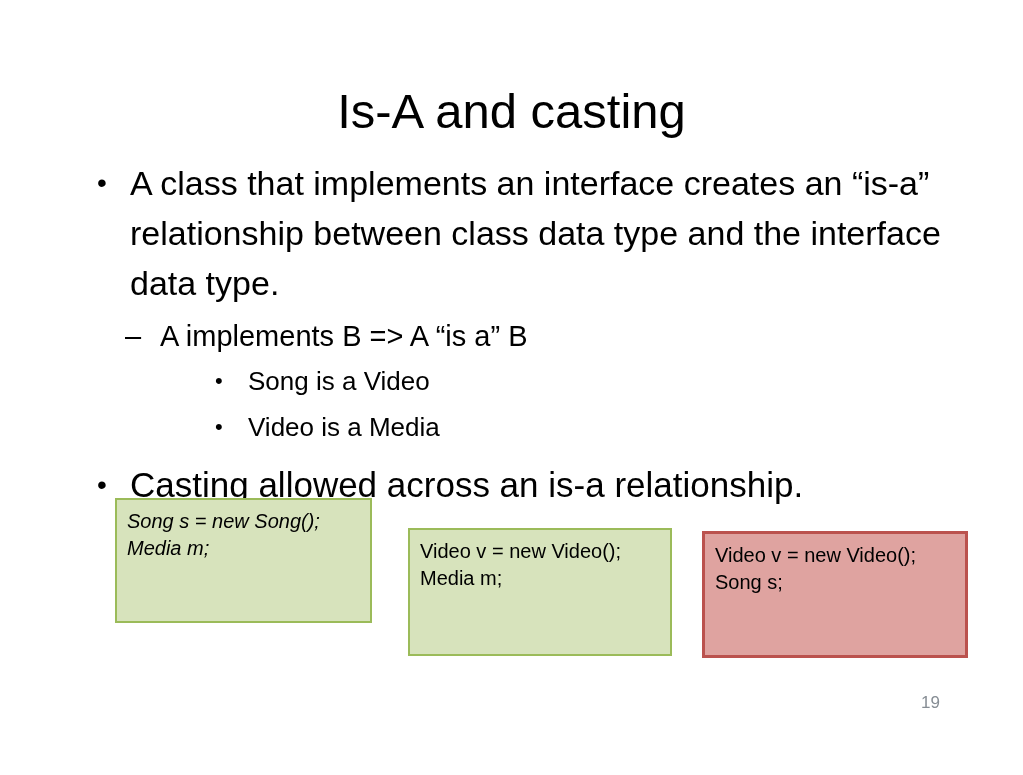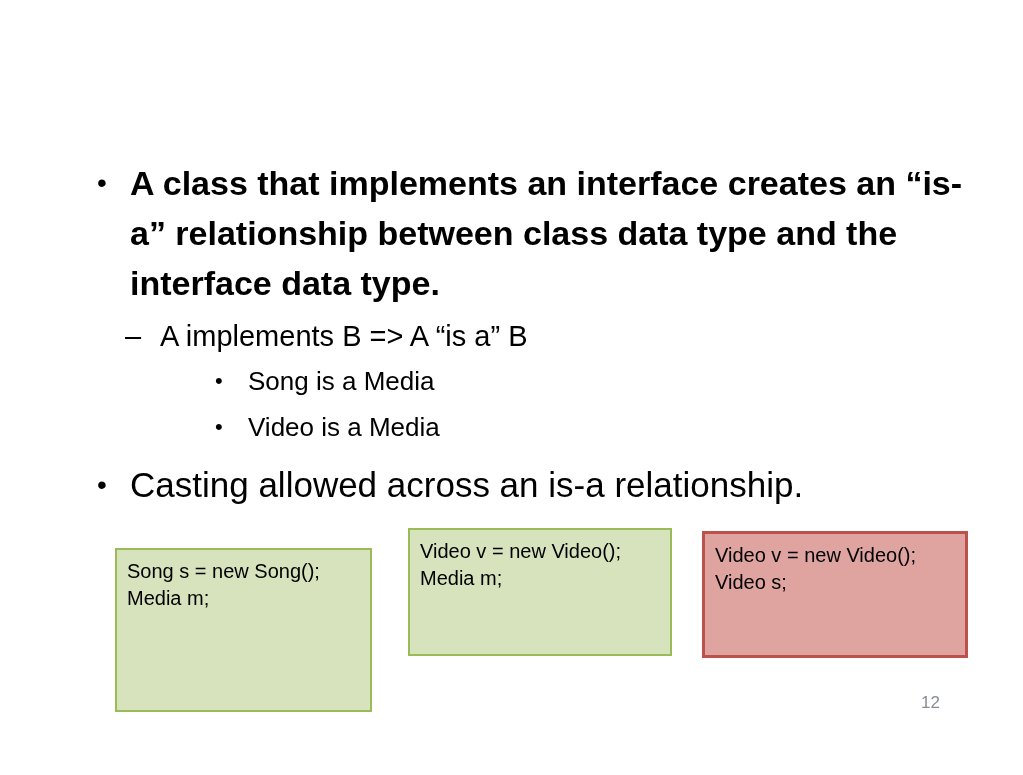--- a/index.html
+++ b/index.html
@@ -36,21 +36,21 @@
     flex: 0 0 auto;
     display: inline-block;
   }
   .bullet-text {
     display: inline-block;
   }
   
   .lvl1 { font-size: 34px; line-height: 50px; }
   .lvl1 .bullet-marker { width: 33px; font-size: 28px; line-height: 50px; }
   .bullet-1 { top: 158px; left: 97px; }
-  .bullet-1 .bullet-text { width: 835px; font-weight: bold; }
+  .bullet-1 .bullet-text { width: 835px; }
   .bullet-5 { top: 460px; left: 97px; font-size: 35px; }
   
   .lvl2 { font-size: 29px; line-height: 40px; }
   .lvl2 .bullet-marker { width: 35px; }
   .bullet-2 { top: 316px; left: 125px; }
   
   .lvl3 { font-size: 26px; line-height: 36px; }
   .lvl3 .bullet-marker { width: 33px; font-size: 22px; line-height: 36px; }
   .bullet-3 { top: 363px; left: 215px; }
   .bullet-4 { top: 409px; left: 215px; }
@@ -60,51 +60,52 @@
     box-sizing: border-box;
     border-style: solid;
     padding: 8px 10px 0 10px;
     font-size: 20px;
   }
   .code-line {
     line-height: 27px;
     min-height: 27px;
     white-space: nowrap;
   }
-  .code-box-1 { left: 115px; top: 548px; width: 257px; height: 164px; border-width: 2px; }
+  .code-box-1 { left: 115px; top: 498px; width: 257px; height: 125px; border-width: 2px; font-style: italic; }
   .code-box-2 { left: 408px; top: 528px; width: 264px; height: 128px; border-width: 2px; }
   .code-box-3 { left: 702px; top: 531px; width: 266px; height: 127px; border-width: 3px; }
   .page-number {
     position: absolute;
     top: 693px;
     left: 921px;
     font-size: 17px;
     line-height: 20px;
     color: #868d94;
   }
 </style>
 </head>
 <body>
 
 <div class="slide">
 
+  <div class="slide-title">Is-A and casting</div>
 
   <div class="bullet-row lvl1 bullet-1">
     <span class="bullet-marker">•</span>
     <span class="bullet-text">A class that implements an interface creates an “is-a” relationship between class data type and the interface data type.</span>
   </div>
 
   <div class="bullet-row lvl2 bullet-2">
     <span class="bullet-marker">–</span>
     <span class="bullet-text">A implements B =&gt; A “is a” B</span>
   </div>
 
   <div class="bullet-row lvl3 bullet-3">
     <span class="bullet-marker">•</span>
-    <span class="bullet-text">Song is a Media</span>
+    <span class="bullet-text">Song is a Video</span>
   </div>
 
   <div class="bullet-row lvl3 bullet-4">
     <span class="bullet-marker">•</span>
     <span class="bullet-text">Video is a Media</span>
   </div>
 
   <div class="bullet-row lvl1 bullet-5">
     <span class="bullet-marker">•</span>
     <span class="bullet-text">Casting allowed across an is-a relationship.</span>
@@ -117,19 +118,19 @@
   </div>
 
   <div class="code-box code-box-2" style="background: rgb(215, 227, 188); border-color: rgb(155, 187, 89);">
     <div class="code-line">Video v = new Video();</div>
     <div class="code-line">Media m;</div>
     <div class="code-line"></div>
   </div>
 
   <div class="code-box code-box-3" style="background: rgb(223, 163, 160); border-color: rgb(187, 82, 78);">
     <div class="code-line">Video v = new Video();</div>
-    <div class="code-line">Video s;</div>
+    <div class="code-line">Song s;</div>
     <div class="code-line"></div>
   </div>
 
-  <div class="page-number">12</div>
+  <div class="page-number">19</div>
 
 </div>
 
 </body></html>

